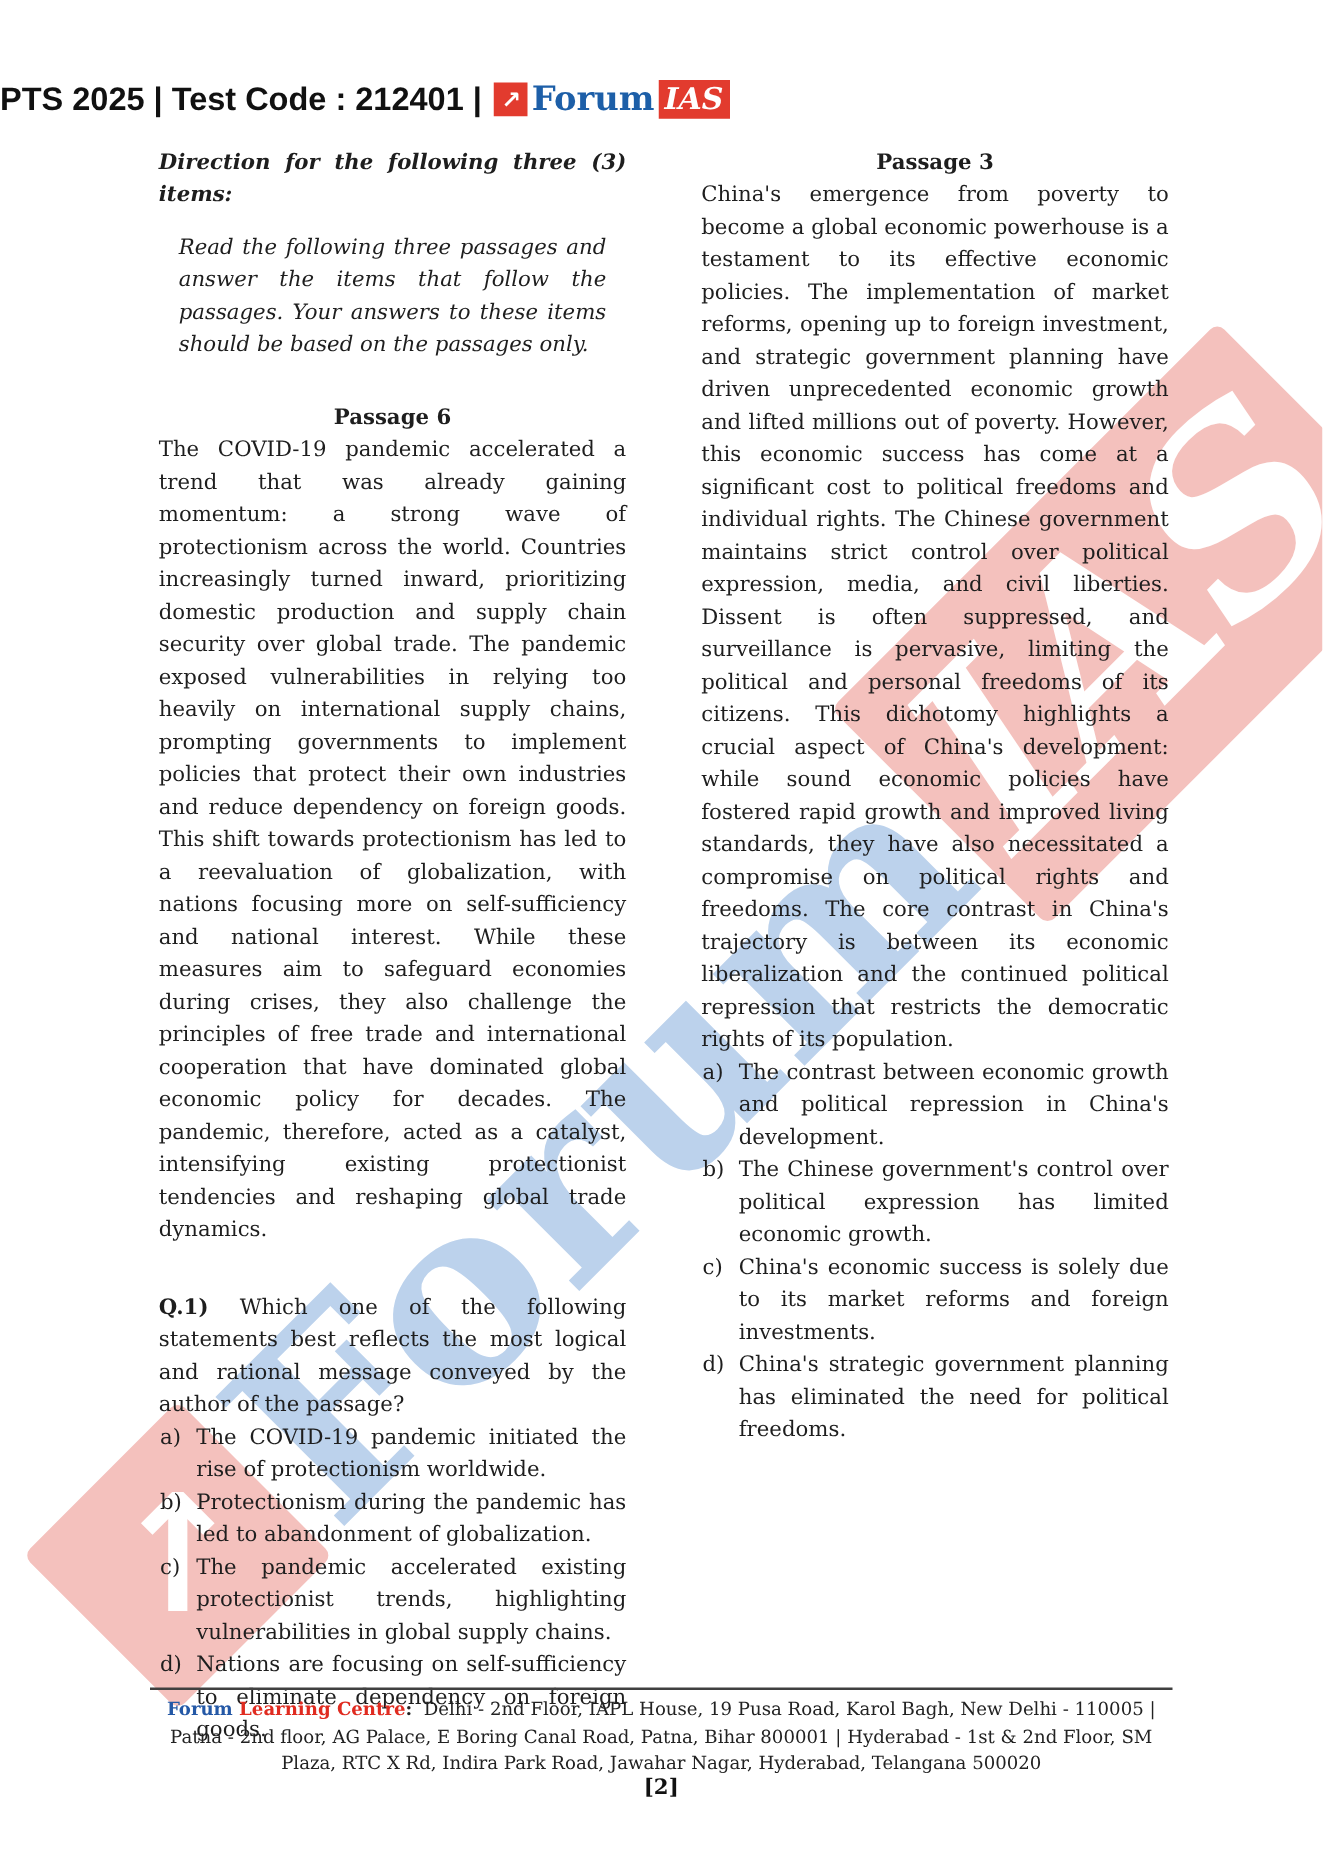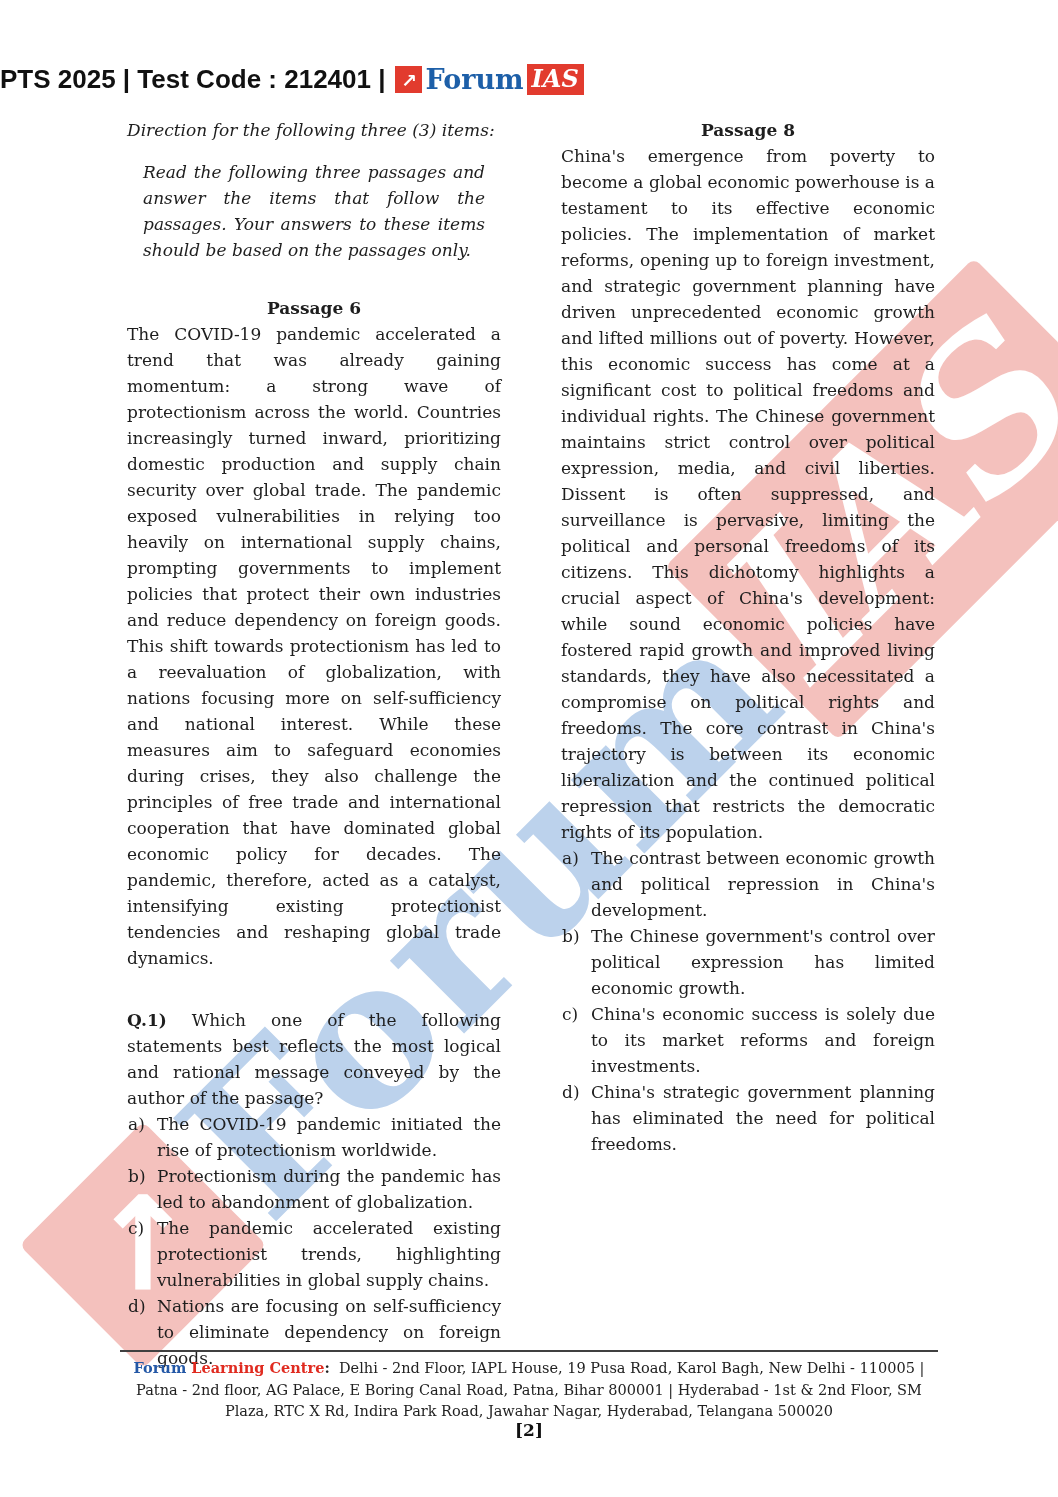--- a/index.html
+++ b/index.html
@@ -105,21 +105,21 @@
   .main {
     position: relative;
     z-index: 1;
     display: flex;
     padding: 22px 123px 0 127px;
     gap: 60px;
   }
   .col { width: 374px; font-size: 17px; line-height: 26px; }
 
   .directions-heading {
-    font-weight: normal;
+    font-weight: bold;
     font-style: italic;
     text-align: justify;
   }
   .directions-body {
     font-style: italic;
     text-align: justify;
     margin: 16px;
   }
   .passage-title {
     text-align: center;
@@ -206,21 +206,21 @@
       <p class="question"><span class="q-label">Q.1)</span><span> Which one of the following statements best reflects the most logical and rational message conveyed by the author of the passage?</span></p>
       <ul class="options">
         <li class="opt"><span class="letter">a)</span><span>The COVID-19 pandemic initiated the rise of protectionism worldwide.</span></li>
         <li class="opt"><span class="letter">b)</span><span>Protectionism during the pandemic has led to abandonment of globalization.</span></li>
         <li class="opt"><span class="letter">c)</span><span>The pandemic accelerated existing protectionist trends, highlighting vulnerabilities in global supply chains.</span></li>
         <li class="opt"><span class="letter">d)</span><span>Nations are focusing on self-sufficiency to eliminate dependency on foreign goods.</span></li>
       </ul>
     </div>
 
     <div class="col">
-      <div class="passage-title first">Passage 8</div>
+      <div class="passage-title first">Passage 3</div>
       <p class="passage-text">China's emergence from poverty to become a global economic powerhouse is a testament to its effective economic policies. The implementation of market reforms, opening up to foreign investment, and strategic government planning have driven unprecedented economic growth and lifted millions out of poverty. However, this economic success has come at a significant cost to political freedoms and individual rights. The Chinese government maintains strict control over political expression, media, and civil liberties. Dissent is often suppressed, and surveillance is pervasive, limiting the political and personal freedoms of its citizens. This dichotomy highlights a crucial aspect of China's development: while sound economic policies have fostered rapid growth and improved living standards, they have also necessitated a compromise on political rights and freedoms. The core contrast in China's trajectory is between its economic liberalization and the continued political repression that restricts the democratic rights of its population.</p>
 
       <ul class="options">
         <li class="opt"><span class="letter">a)</span><span>The contrast between economic growth and political repression in China's development.</span></li>
         <li class="opt"><span class="letter">b)</span><span>The Chinese government's control over political expression has limited economic growth.</span></li>
         <li class="opt"><span class="letter">c)</span><span>China's economic success is solely due to its market reforms and foreign investments.</span></li>
         <li class="opt"><span class="letter">d)</span><span>China's strategic government planning has eliminated the need for political freedoms.</span></li>
       </ul>
     </div>
 

